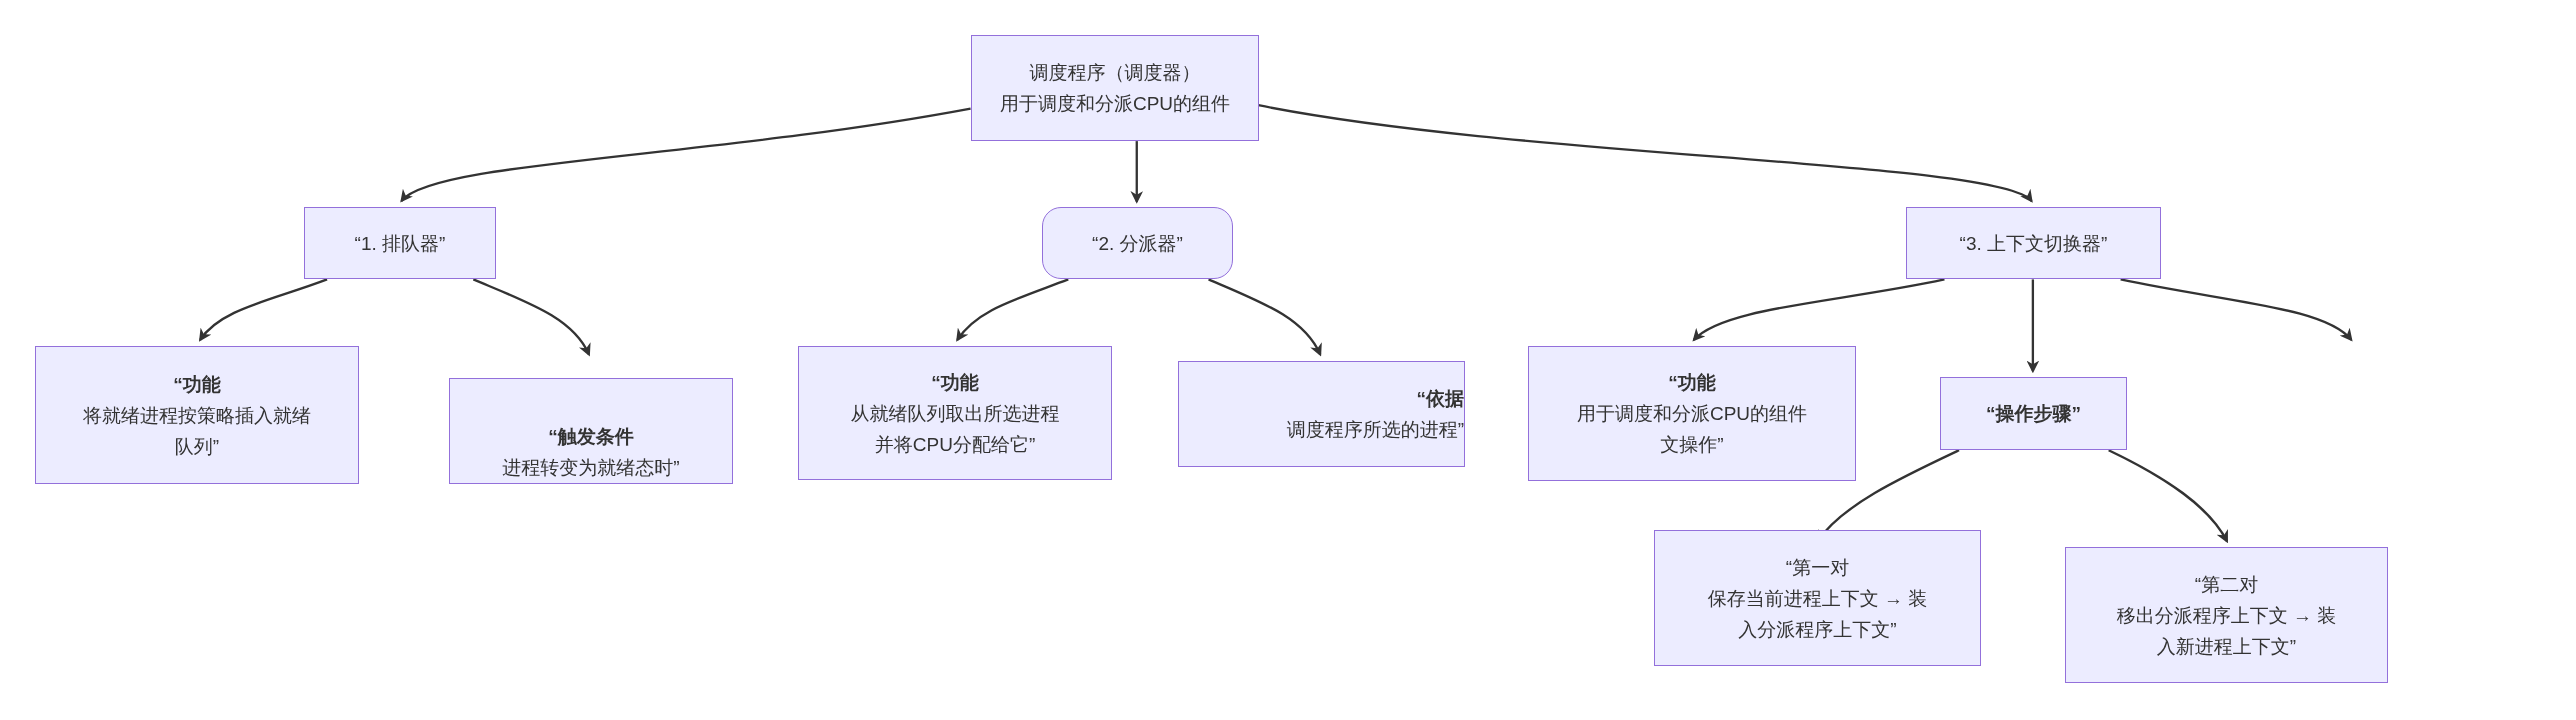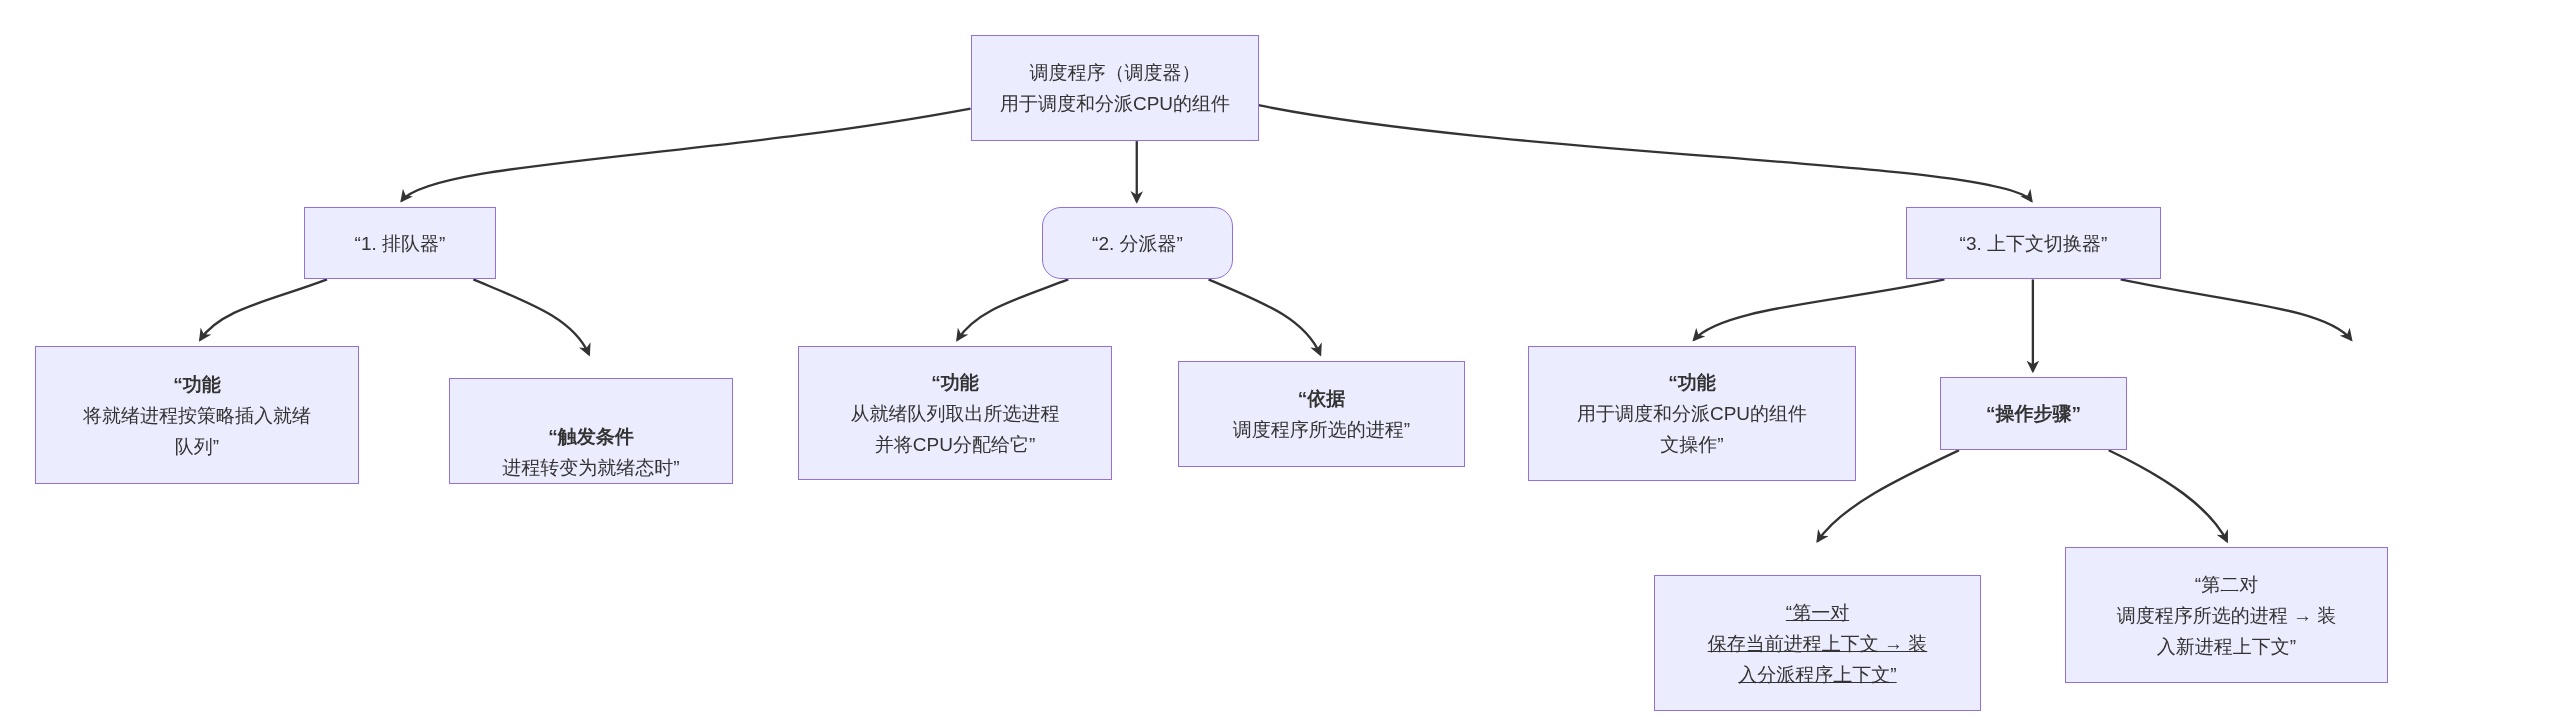--- a/index.html
+++ b/index.html
@@ -83,42 +83,42 @@
     <div class="line b">“触发条件</div>
     <div class="line">进程转变为就绪态时”</div>
   </div>
 
   <div class="node" style="left:798px; top:346px; width:314px; height:134px;">
     <div class="line b">“功能</div>
     <div class="line">从就绪队列取出所选进程</div>
     <div class="line">并将CPU分配给它”</div>
   </div>
 
-  <div class="node" style="left:1178px; top:361px; width:287px; height:106px;">
+  <div class="node" style="left:1178px; top:361px; width:287px; height:106px;align-items:flex-end;">
     <div class="line b">“依据</div>
     <div class="line">调度程序所选的进程”</div>
   </div>
 
   <div class="node" style="left:1528px; top:346px; width:328px; height:135px;">
     <div class="line b">“功能</div>
     <div class="line">用于调度和分派CPU的组件</div>
     <div class="line">文操作”</div>
   </div>
 
   <div class="node" style="left:1940px; top:377px; width:187px; height:73px;">
     <div class="line b">“操作步骤”</div>
   </div>
 
 
-  <div class="node" style="left:1654px; top:575px; width:327px; height:136px;text-decoration:underline;">
+  <div class="node" style="left:1654px; top:530px; width:327px; height:136px;">
     <div class="line">“第一对</div>
     <div class="line">保存当前进程上下文 → 装</div>
     <div class="line">入分派程序上下文”</div>
   </div>
 
   <div class="node" style="left:2065px; top:547px; width:323px; height:136px;">
     <div class="line">“第二对</div>
-    <div class="line">调度程序所选的进程 → 装</div>
+    <div class="line">移出分派程序上下文 → 装</div>
     <div class="line">入新进程上下文”</div>
   </div>
 
 </div>
 
 
 </body></html>

